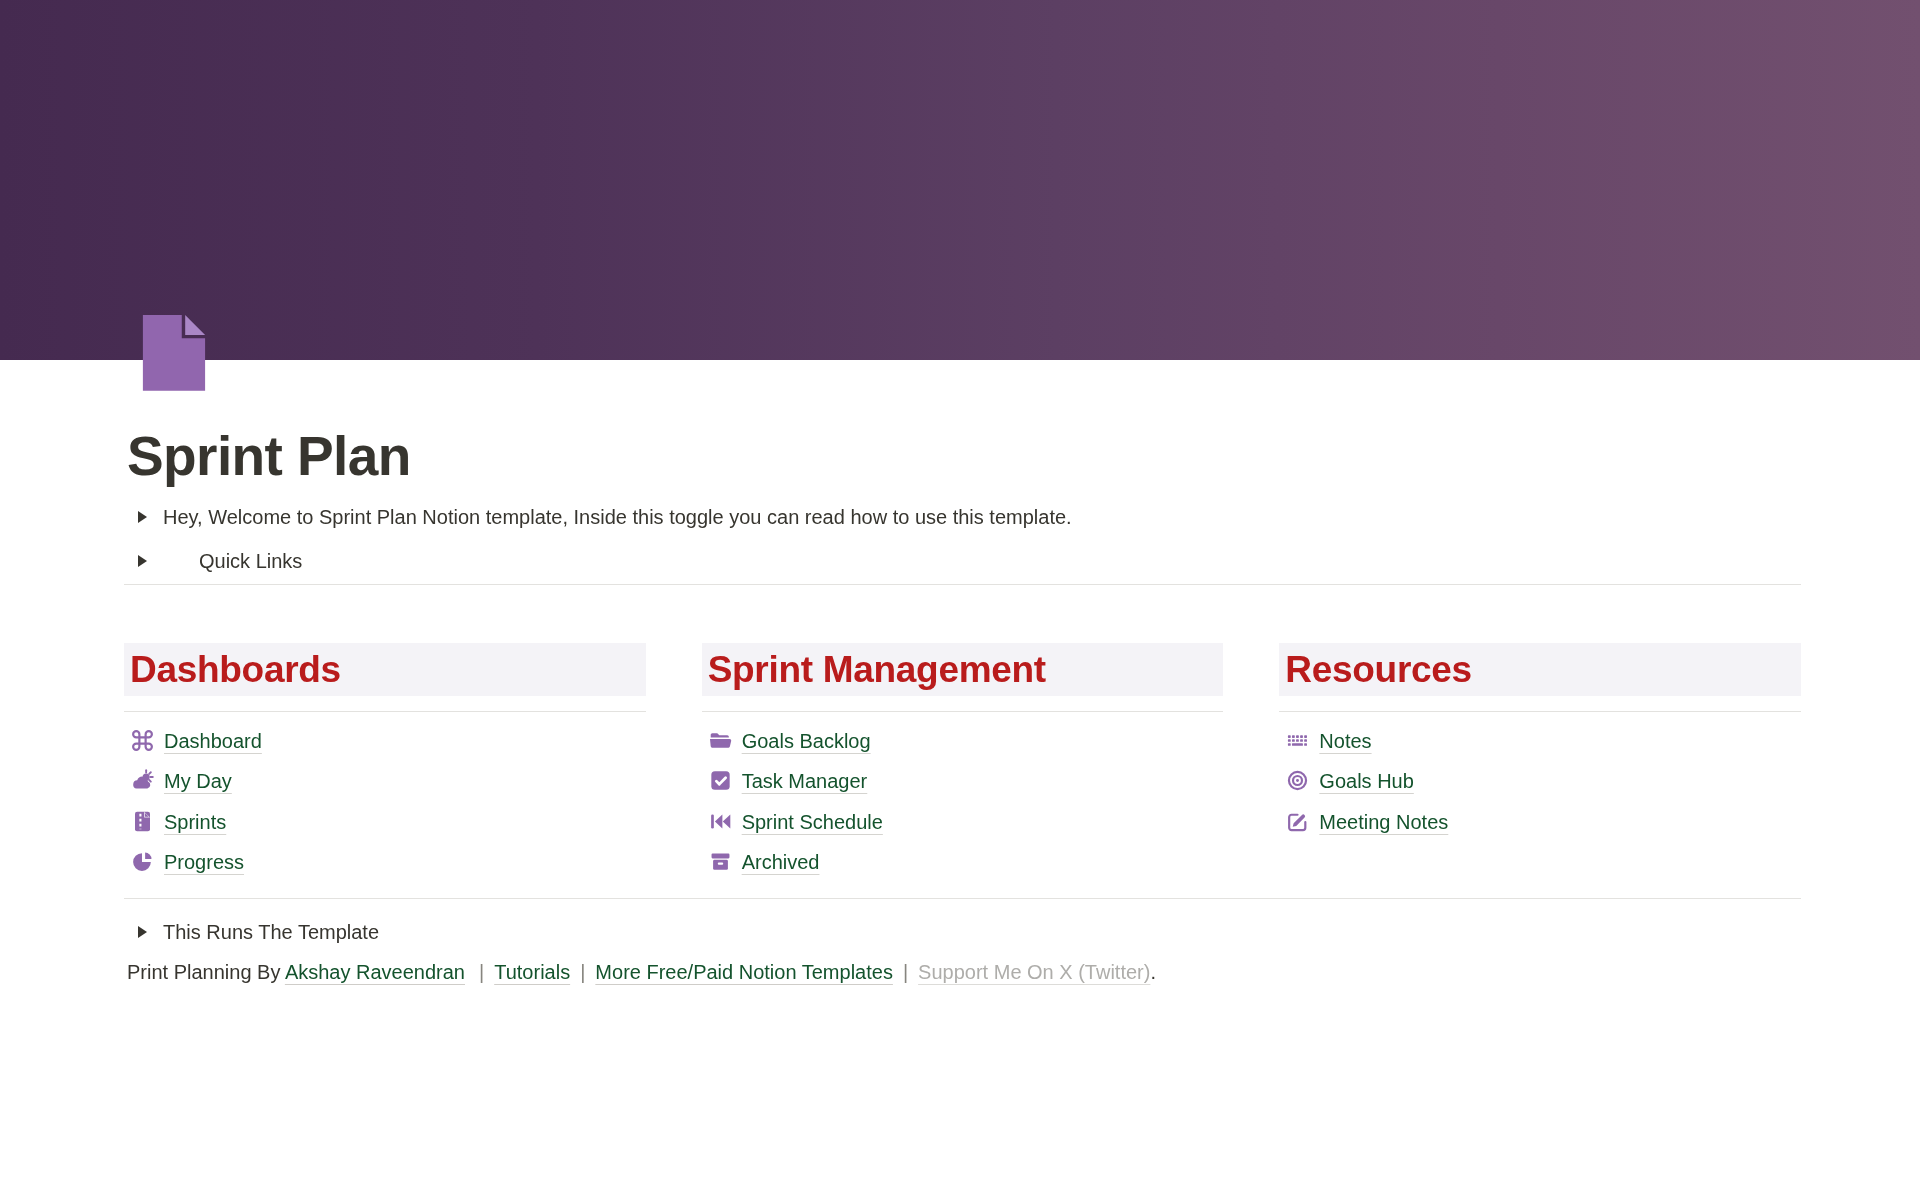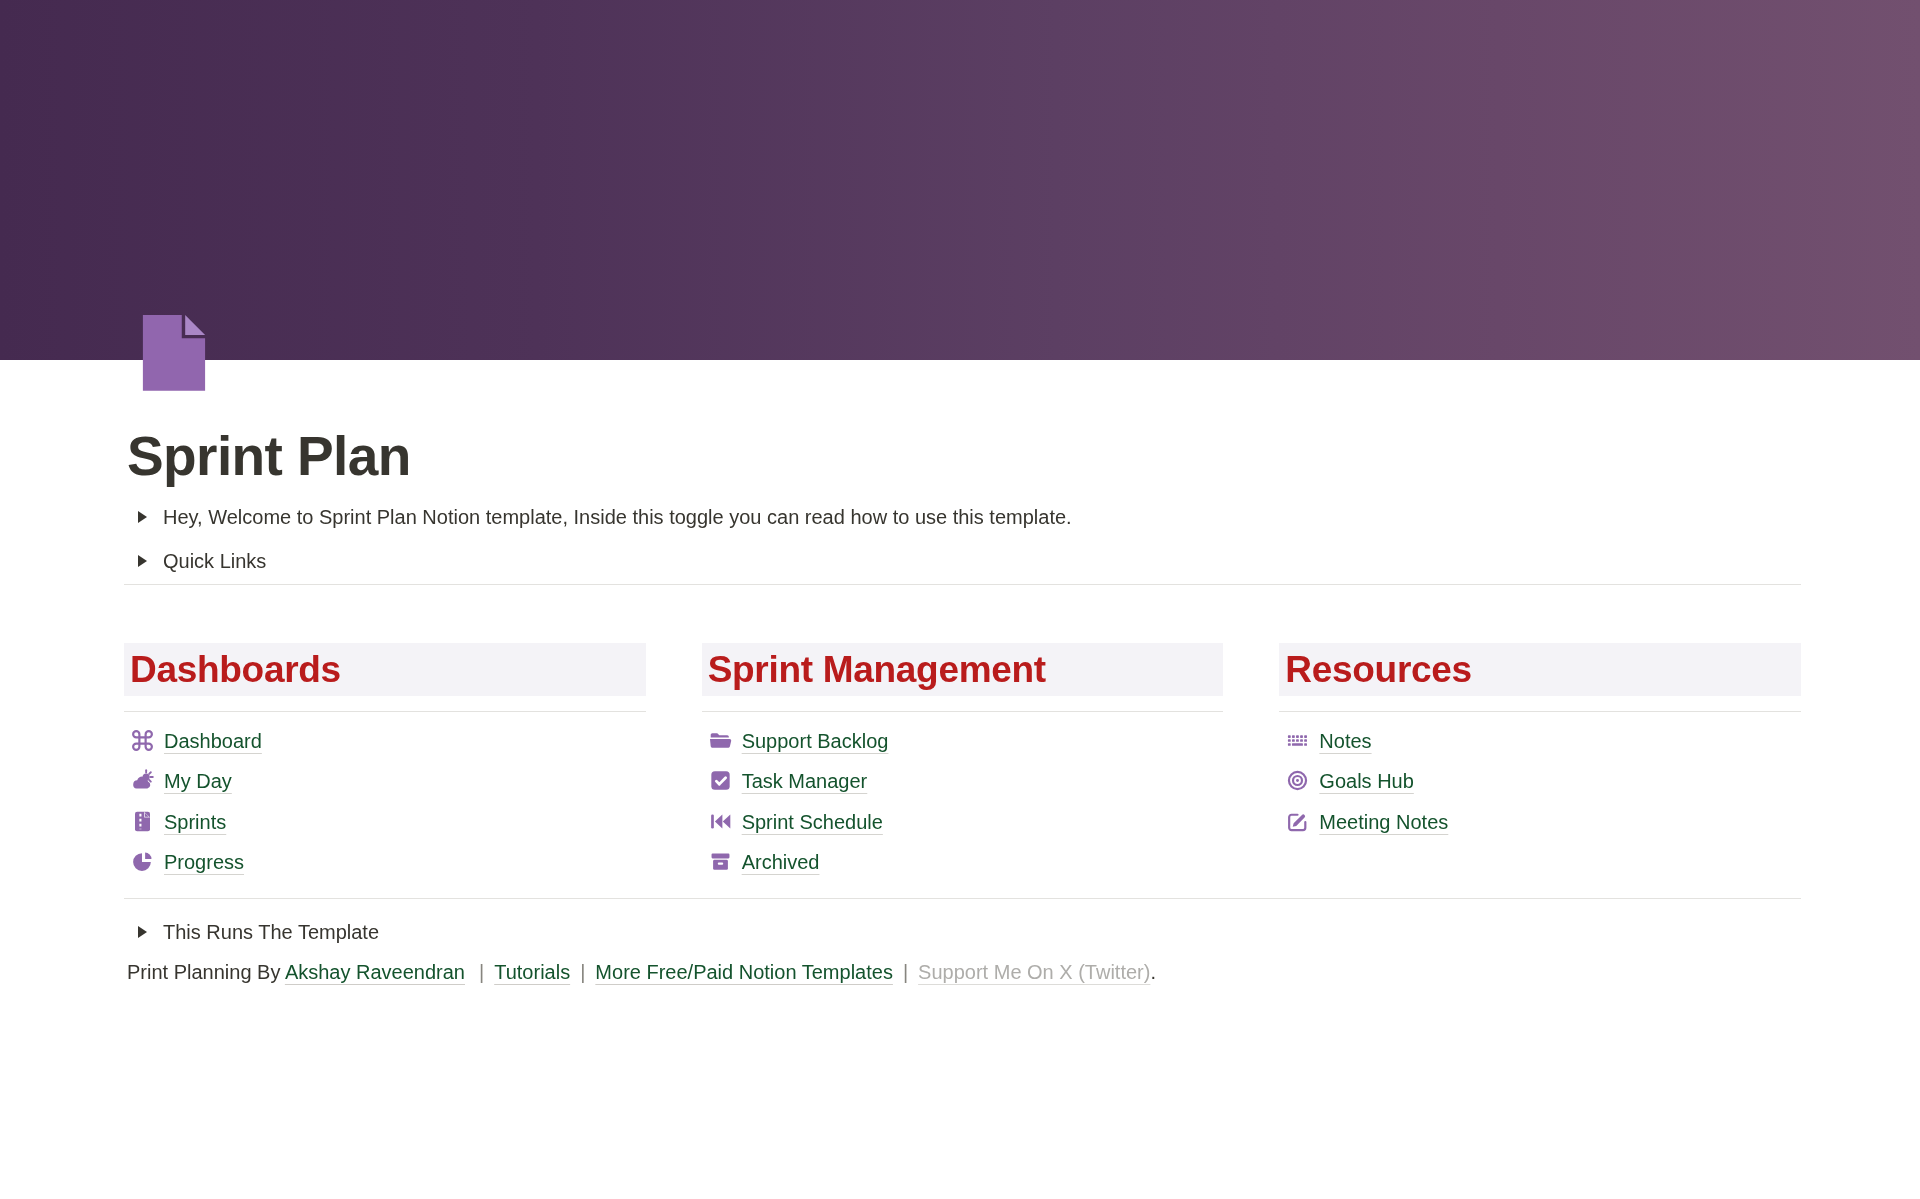--- a/index.html
+++ b/index.html
@@ -15,21 +15,21 @@
   .page-icon { position:absolute; top:315px; left:139px; width:70px; height:77px; cursor:pointer; }
 
   
   .content { position:absolute; top:360px; left:0; width:1920px; padding:0 119px 0 124px; }
 
   .title { margin-top:65px; margin-left:3px; font-size:55px; line-height:1.15;
     font-weight:700; letter-spacing:-0.6px; color:#37352f; }
 
   .toggles { margin-top:12px;text-align:right; }
   .toggle-row { display:flex; align-items:center; height:34px; padding-left:6px; cursor:pointer; }
-  .toggle-row + .toggle-row { margin-top:10px; }
+  .toggle-row + .toggle-row { margin-top:10px;gap:36px; }
   .tri-box { width:24px; height:24px; display:flex; align-items:center; justify-content:center; flex:none; }
   .tri { width:0; height:0; border-top:6px solid transparent; border-bottom:6px solid transparent;
     border-left:9px solid #37352f; }
   .toggle-label { font-size:20px; margin-left:9px; white-space:nowrap; }
 
   .divider { border:none; border-top:1px solid #e3e2df; height:0; }
   .divider-main { margin-top:6px; }
   .divider-bottom { margin-top:24px; }
 
   
@@ -148,21 +148,21 @@
         </div>
         <hr class="divider col-divider">
         <div class="item-list">
           <a class="item">
             <span class="item-icon">
               <svg viewBox="0 0 24 24" fill="currentColor">
                 <path d="M2.6 9.2 V6.5 C2.6 5.7 3.3 5 4.1 5 h4.8 l2 2 h7.6 c.9 0 1.5.7 1.5 1.5 v.7 z"></path>
                 <path d="M1.9 10.6 h18.8 c1 0 1.8.9 1.55 1.9 l-1.2 4.9 c-.25 1-1.1 1.6-2.1 1.6 H4.7 c-1 0-1.85-.6-2.1-1.6 z"></path>
               </svg>
             </span>
-            <span class="item-label">Support Backlog</span>
+            <span class="item-label">Goals Backlog</span>
           </a>
           <a class="item">
             <span class="item-icon">
               <svg viewBox="0 0 24 24">
                 <rect x="3.2" y="3.2" width="17.6" height="17.6" rx="3.4" fill="currentColor"></rect>
                 <path d="M8 12.6 l2.9 2.9 6-6.2" fill="none" stroke="#ffffff" stroke-width="2.7" stroke-linecap="round" stroke-linejoin="round"></path>
               </svg>
             </span>
             <span class="item-label">Task Manager</span>
           </a>

